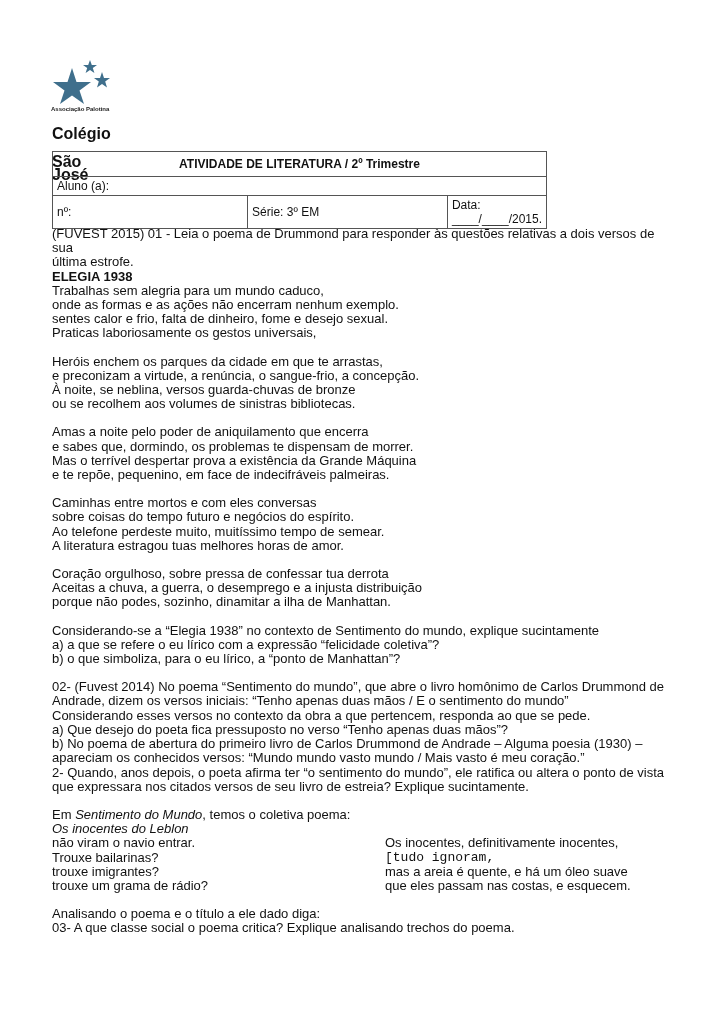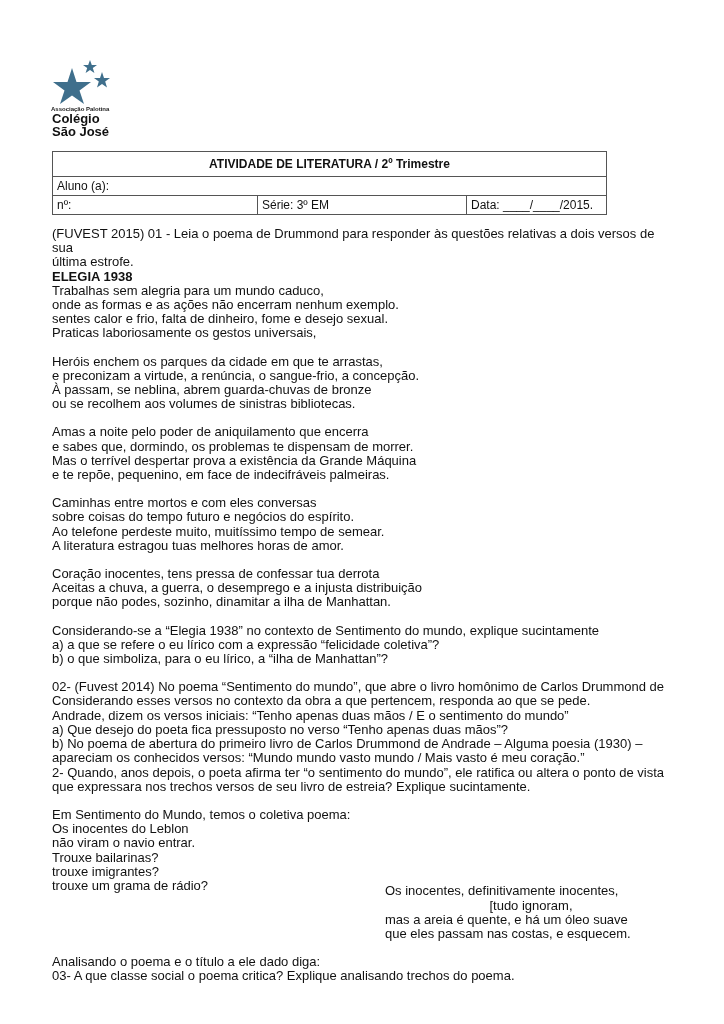--- a/index.html
+++ b/index.html
@@ -1,34 +1,34 @@
 <!DOCTYPE html>
 <html><head>
 <meta charset="utf-8">
 <style>
   html, body { margin: 0; padding: 0; background: #ffffff; }
   body { width: 724px; height: 1024px; position: relative; overflow: hidden;
          font-family: "Liberation Sans", sans-serif; color: #111; }
   .logo { position: absolute; left: 50px; top: 60px; width: 70px; }
   .logo svg { display: block; }
   .logo .assoc { font-size: 6px; font-weight: bold; margin-top: 2px; margin-left: 1px; color: #222; }
-  .logo .name { font-size: 13px; font-weight: bold; line-height: 13px; color: #111; margin-left: 2px; }
-  table.header { position: absolute; left: 52px; top: 151px; width: 555px; border-collapse: collapse;
+  .logo .name { font-size: 16px; font-weight: bold; line-height: 13px; color: #111; margin-left: 2px; margin-top: 15px; }
+  table.header { position: absolute; left: 52px; top: 151px; width: 495px; border-collapse: collapse;
                  font-size: 12px; }
   table.header td { border: 1px solid #555; padding: 2px 4px; height: 14px; vertical-align: middle; }
   table.header td.title { text-align: center; font-weight: bold; height: 20px; }
   .content { position: absolute; left: 52px; top: 227px; width: 625px; font-size: 13px; line-height: 14.2px; }
   .content p { margin: 0; }
   .gap { height: 14px; }
   .bold { font-weight: bold; }
-  .it { }
+  .it { font-style: italic; }
   .twocol { display: flex; }
   .twocol .col1 { width: 333px; }
-  .twocol .col2 { width: 292px; margin-top: 48px; }
-  .right { text-align: center; }
+  .twocol .col2 { width: 292px; }
+  .right { text-align: left; font-family: Liberation Mono, monospace; }
 </style>
 </head>
 <body>
 
 <div class="logo">
   <svg width="62" height="44" viewBox="0 0 62 44">
     <polygon fill="#3f6f8c" points="22,8 26.5,22 41,22 29.5,30.5 34,44 22,35.5 10,44 14.5,30.5 3,22 17.5,22"></polygon>
     <polygon fill="#3f6f8c" points="40,0 41.8,5 47,5 42.8,8 44.4,13 40,10 35.6,13 37.2,8 33,5 38.2,5"></polygon>
     <polygon fill="#3f6f8c" points="52,12 54,18 60,18 55.2,21.5 57,27.5 52,24 47,27.5 48.8,21.5 44,18 50,18"></polygon>
   </svg>
@@ -62,60 +62,60 @@
     <div>
       <p>Trabalhas sem alegria para um mundo caduco,</p>
       <p>onde as formas e as ações não encerram nenhum exemplo.</p>
       <p>sentes calor e frio, falta de dinheiro, fome e desejo sexual.</p>
       <p>Praticas laboriosamente os gestos universais,</p>
     </div>
     <div class="gap"></div>
     <div>
       <p>Heróis enchem os parques da cidade em que te arrastas,</p>
       <p>e preconizam a virtude, a renúncia, o sangue-frio, a concepção.</p>
-      <p>À passam, se neblina, abrem guarda-chuvas de bronze</p>
+      <p>À noite, se neblina, versos guarda-chuvas de bronze</p>
       <p>ou se recolhem aos volumes de sinistras bibliotecas.</p>
     </div>
     <div class="gap"></div>
     <div>
       <p>Amas a noite pelo poder de aniquilamento que encerra</p>
       <p>e sabes que, dormindo, os problemas te dispensam de morrer.</p>
       <p>Mas o terrível despertar prova a existência da Grande Máquina</p>
       <p>e te repõe, pequenino, em face de indecifráveis palmeiras.</p>
     </div>
     <div class="gap"></div>
     <div>
       <p>Caminhas entre mortos e com eles conversas</p>
       <p>sobre coisas do tempo futuro e negócios do espírito.</p>
       <p>Ao telefone perdeste muito, muitíssimo tempo de semear.</p>
       <p>A literatura estragou tuas melhores horas de amor.</p>
     </div>
     <div class="gap"></div>
     <div>
-      <p>Coração inocentes, tens pressa de confessar tua derrota</p>
+      <p>Coração orgulhoso, sobre pressa de confessar tua derrota</p>
       <p>Aceitas a chuva, a guerra, o desemprego e a injusta distribuição</p>
       <p>porque não podes, sozinho, dinamitar a ilha de Manhattan.</p>
     </div>
     <div class="gap"></div>
     <p>Considerando-se a “Elegia 1938” no contexto de Sentimento do mundo, explique sucintamente</p>
     <p>a) a que se refere o eu lírico com a expressão “felicidade coletiva”?</p>
-    <p>b) o que simboliza, para o eu lírico, a “ilha de Manhattan”?</p>
+    <p>b) o que simboliza, para o eu lírico, a “ponto de Manhattan”?</p>
   </section>
 
   <div class="gap"></div>
 
   <section>
     <p>02- (Fuvest 2014) No poema “Sentimento do mundo”, que abre o livro homônimo de Carlos Drummond de</p>
+    <p>Andrade, dizem os versos iniciais: “Tenho apenas duas mãos / E o sentimento do mundo”</p>
     <p>Considerando esses versos no contexto da obra a que pertencem, responda ao que se pede.</p>
-    <p>Andrade, dizem os versos iniciais: “Tenho apenas duas mãos / E o sentimento do mundo”</p>
     <p>a) Que desejo do poeta fica pressuposto no verso “Tenho apenas duas mãos”?</p>
     <p>b) No poema de abertura do primeiro livro de Carlos Drummond de Andrade – Alguma poesia (1930) –</p>
     <p>apareciam os conhecidos versos: “Mundo mundo vasto mundo / Mais vasto é meu coração.”</p>
     <p>2- Quando, anos depois, o poeta afirma ter “o sentimento do mundo”, ele ratifica ou altera o ponto de vista</p>
-    <p>que expressara nos trechos versos de seu livro de estreia? Explique sucintamente.</p>
+    <p>que expressara nos citados versos de seu livro de estreia? Explique sucintamente.</p>
   </section>
 
   <div class="gap"></div>
 
   <section>
     <p><span>Em </span><span class="it">Sentimento do Mundo</span><span>, temos o coletiva poema:</span></p>
     <p class="it">Os inocentes do Leblon</p>
     <div class="twocol">
       <div class="col1">
         <p>não viram o navio entrar.</p>

